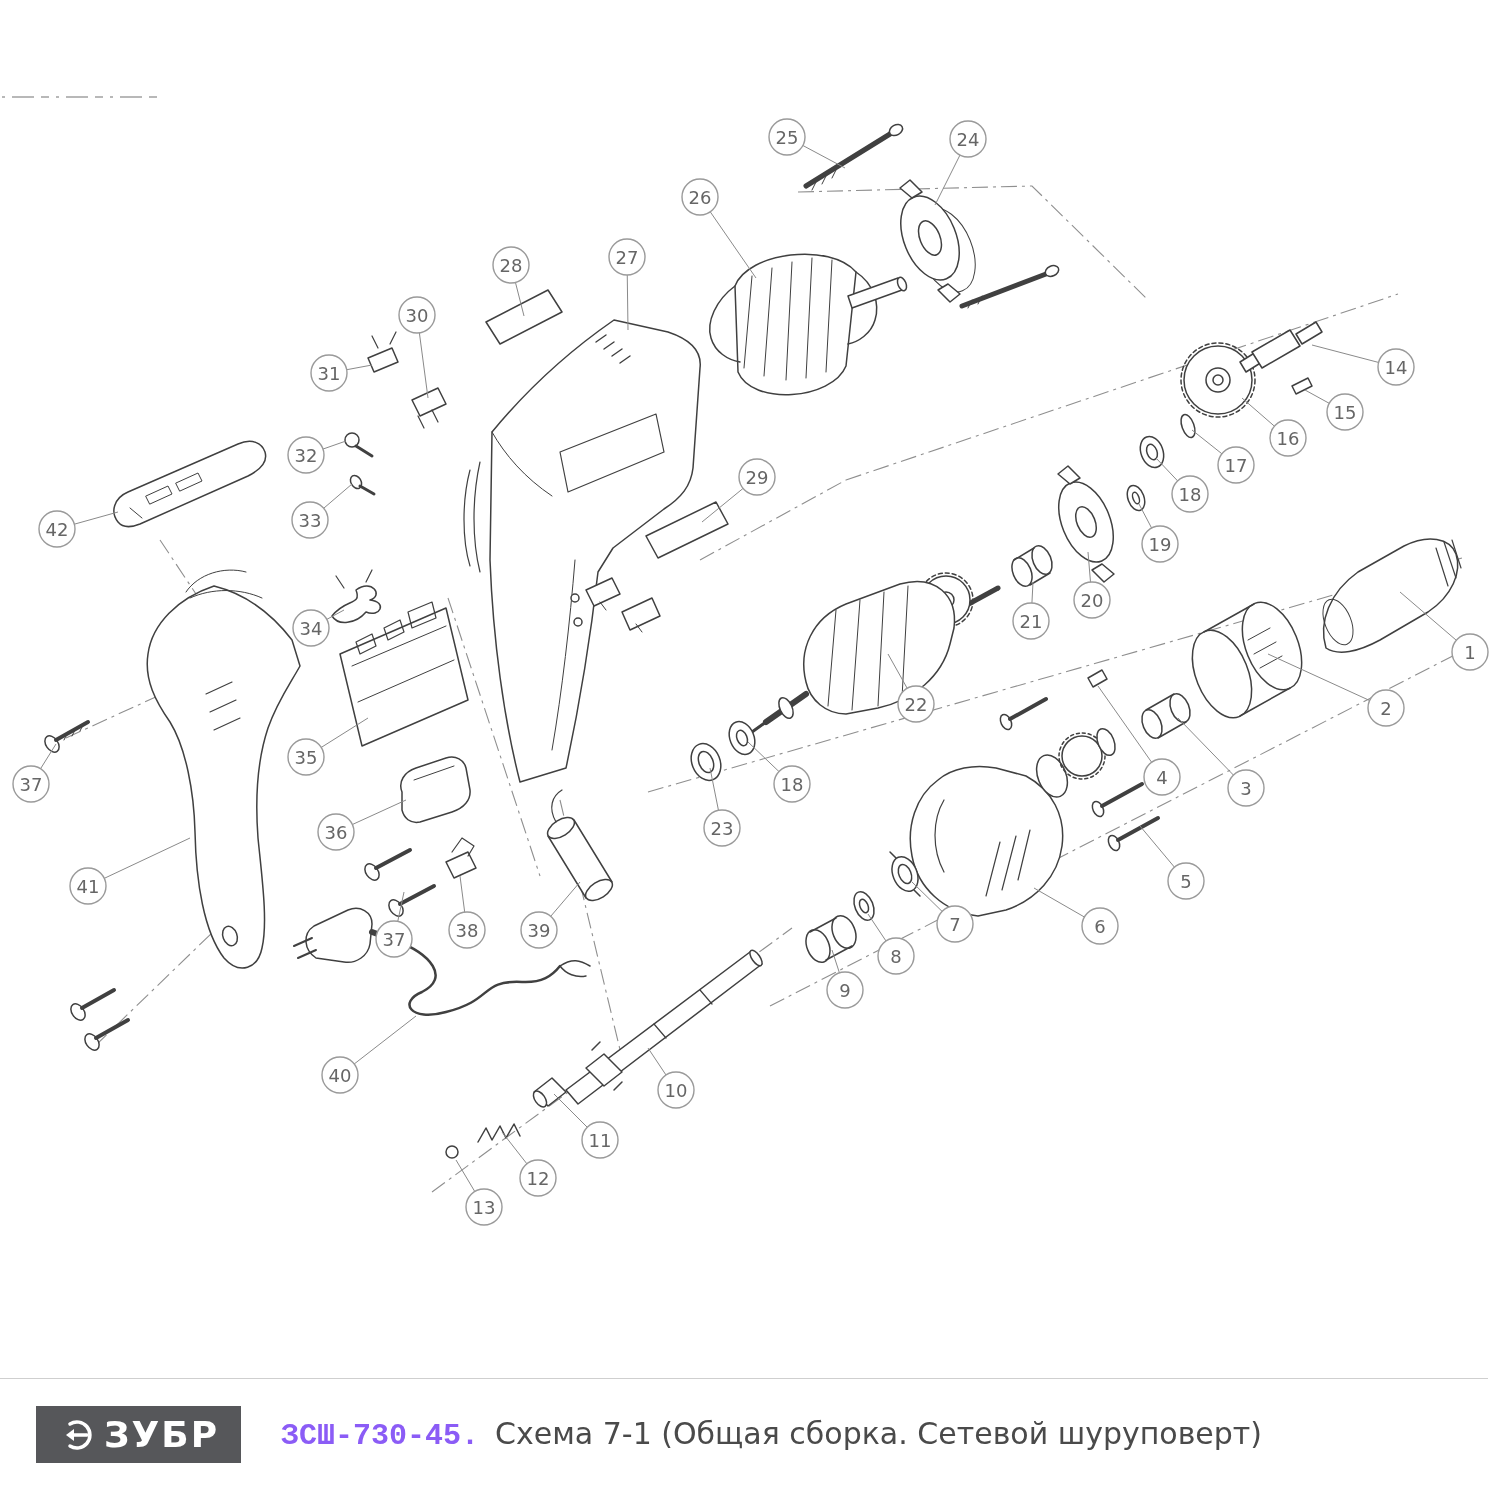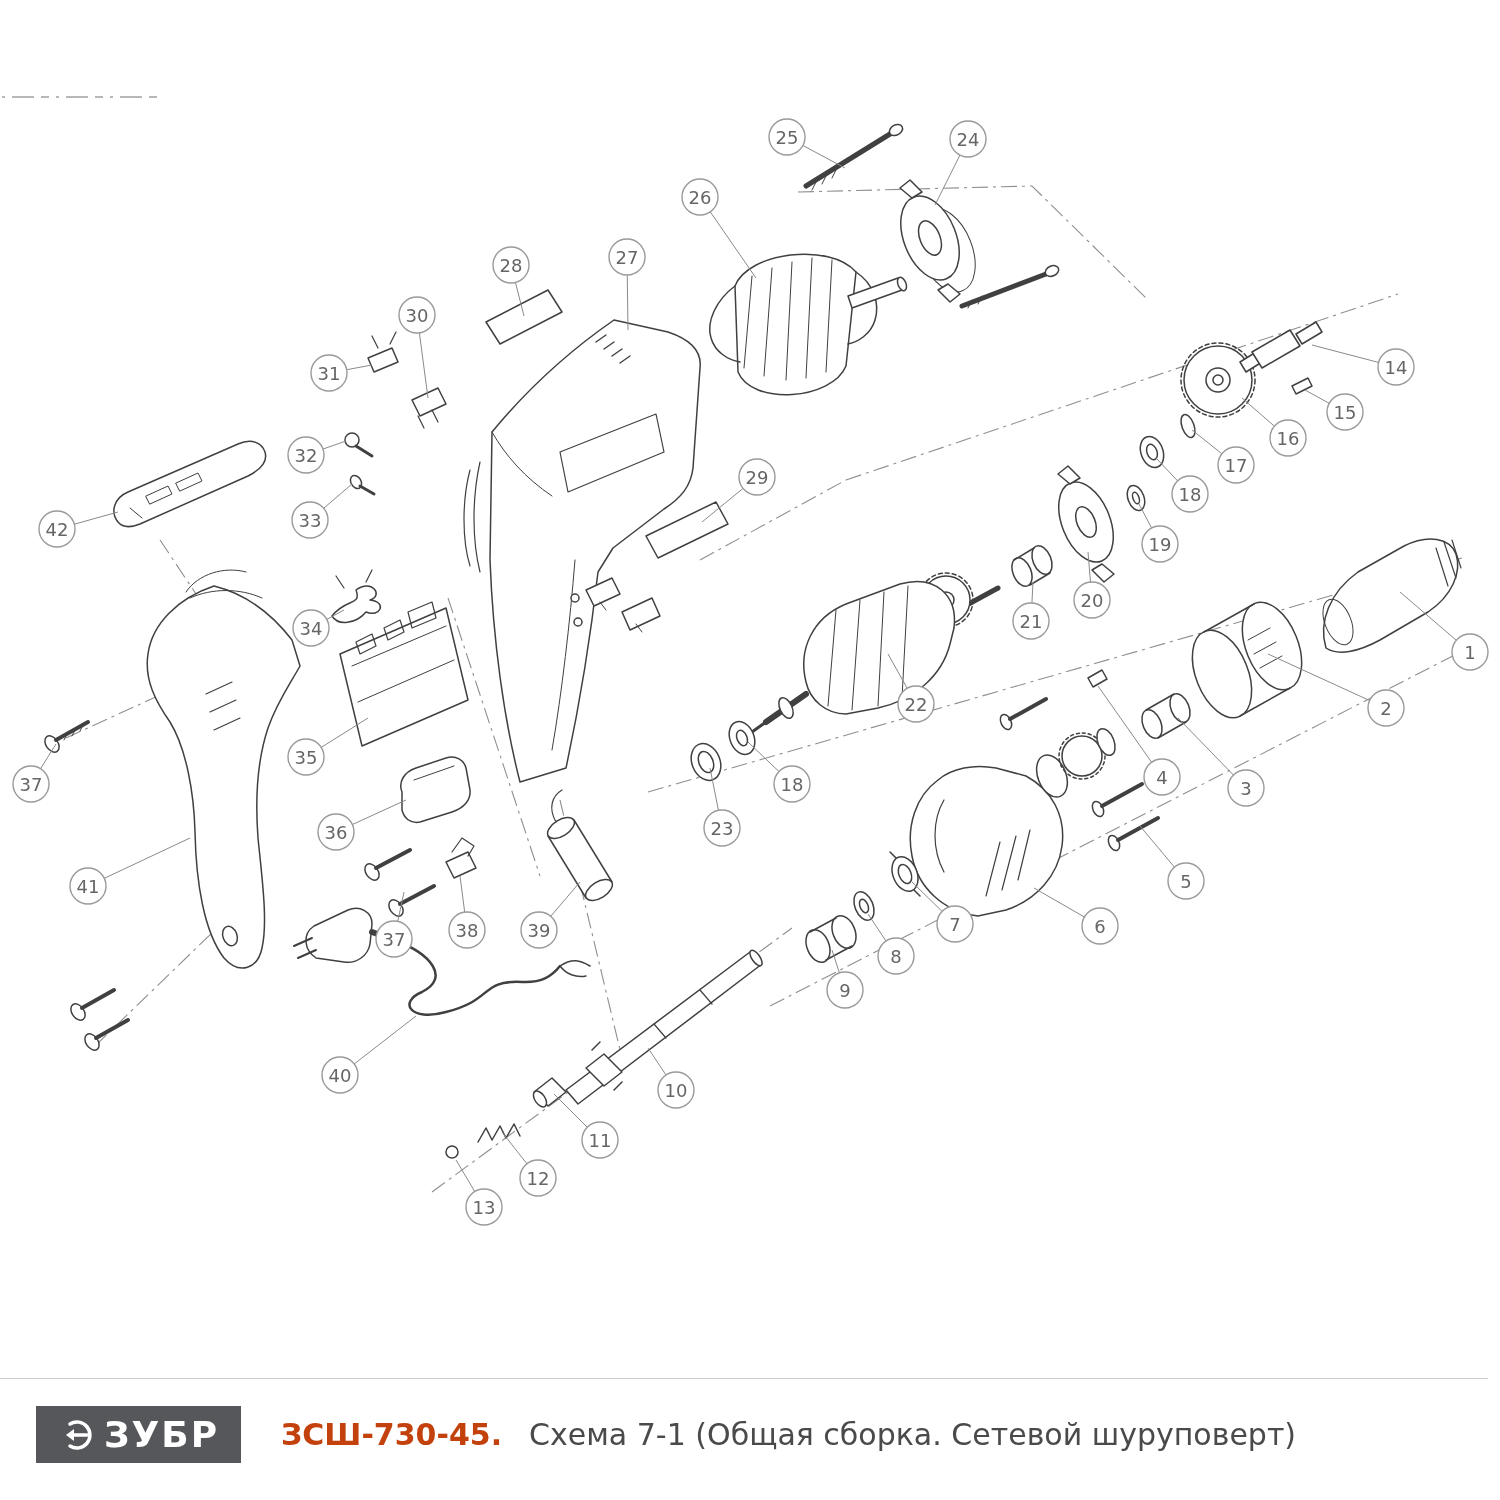--- a/index.html
+++ b/index.html
@@ -12,21 +12,21 @@
   .footer{position:absolute;left:0;right:12px;top:1378px;}
   .footer-rule{height:1px;background:#cfcfcf;}
   .footer-row{display:flex;align-items:center;padding:27px 0 0 36px;gap:40px;}
   .brand-logo{
     width:205px;height:57px;background:#56575a;color:#fff;
     display:flex;align-items:center;justify-content:center;gap:10px;
     font-weight:bold;font-size:36px;letter-spacing:2px;flex:0 0 auto;
   }
   .brand-logo svg{display:block;}
   .caption{font-size:30px;color:#4a4a4a;white-space:nowrap;}
-  .caption .model{font-weight:bold;color:#c2410c;margin-right:27px;}
+  .caption .model{font-weight:bold;color:#8b5cf6;margin-right:16px;font-family:Liberation Mono, monospace;}
 </style>
 </head>
 <body>
 
 <svg id="diagram" viewBox="0 0 1500 1378" width="1500" height="1378" xmlns="http://www.w3.org/2000/svg">
 
   <g stroke="#b8b8b8" fill="none">
     <path d="M2 97 L158 97" stroke-width="2" stroke-dasharray="3 7 22 7 8 7"></path>
   </g>
 

